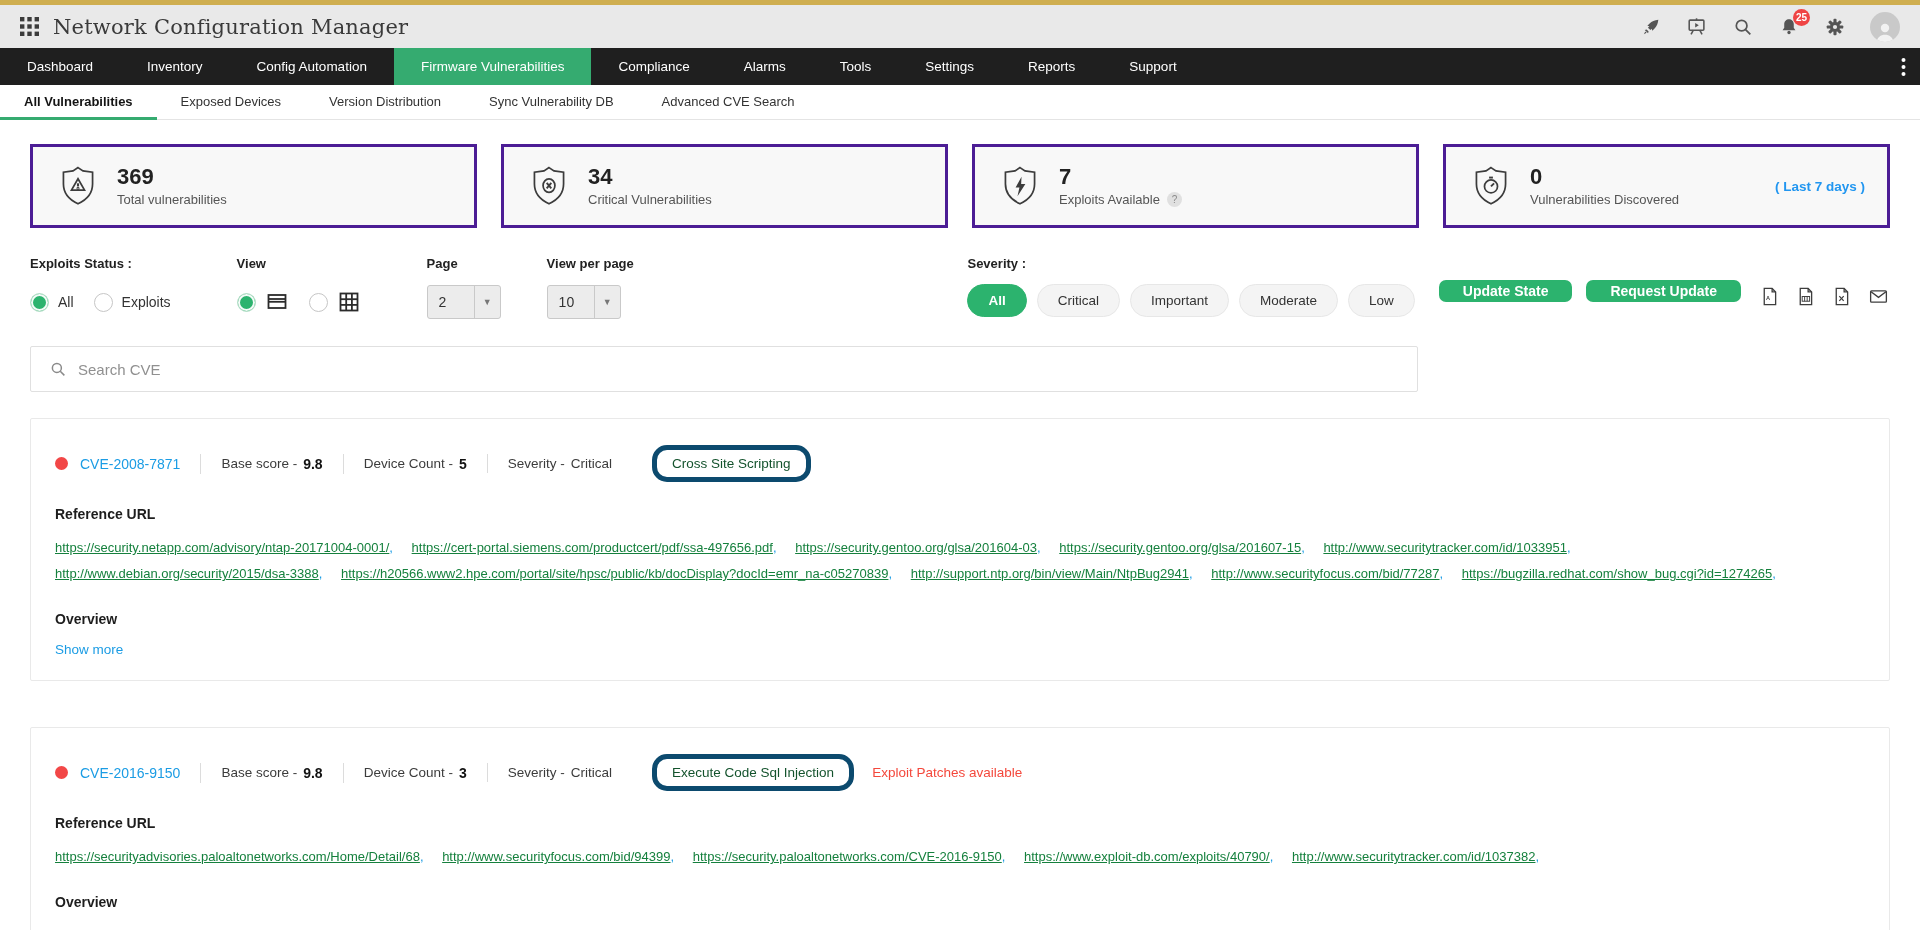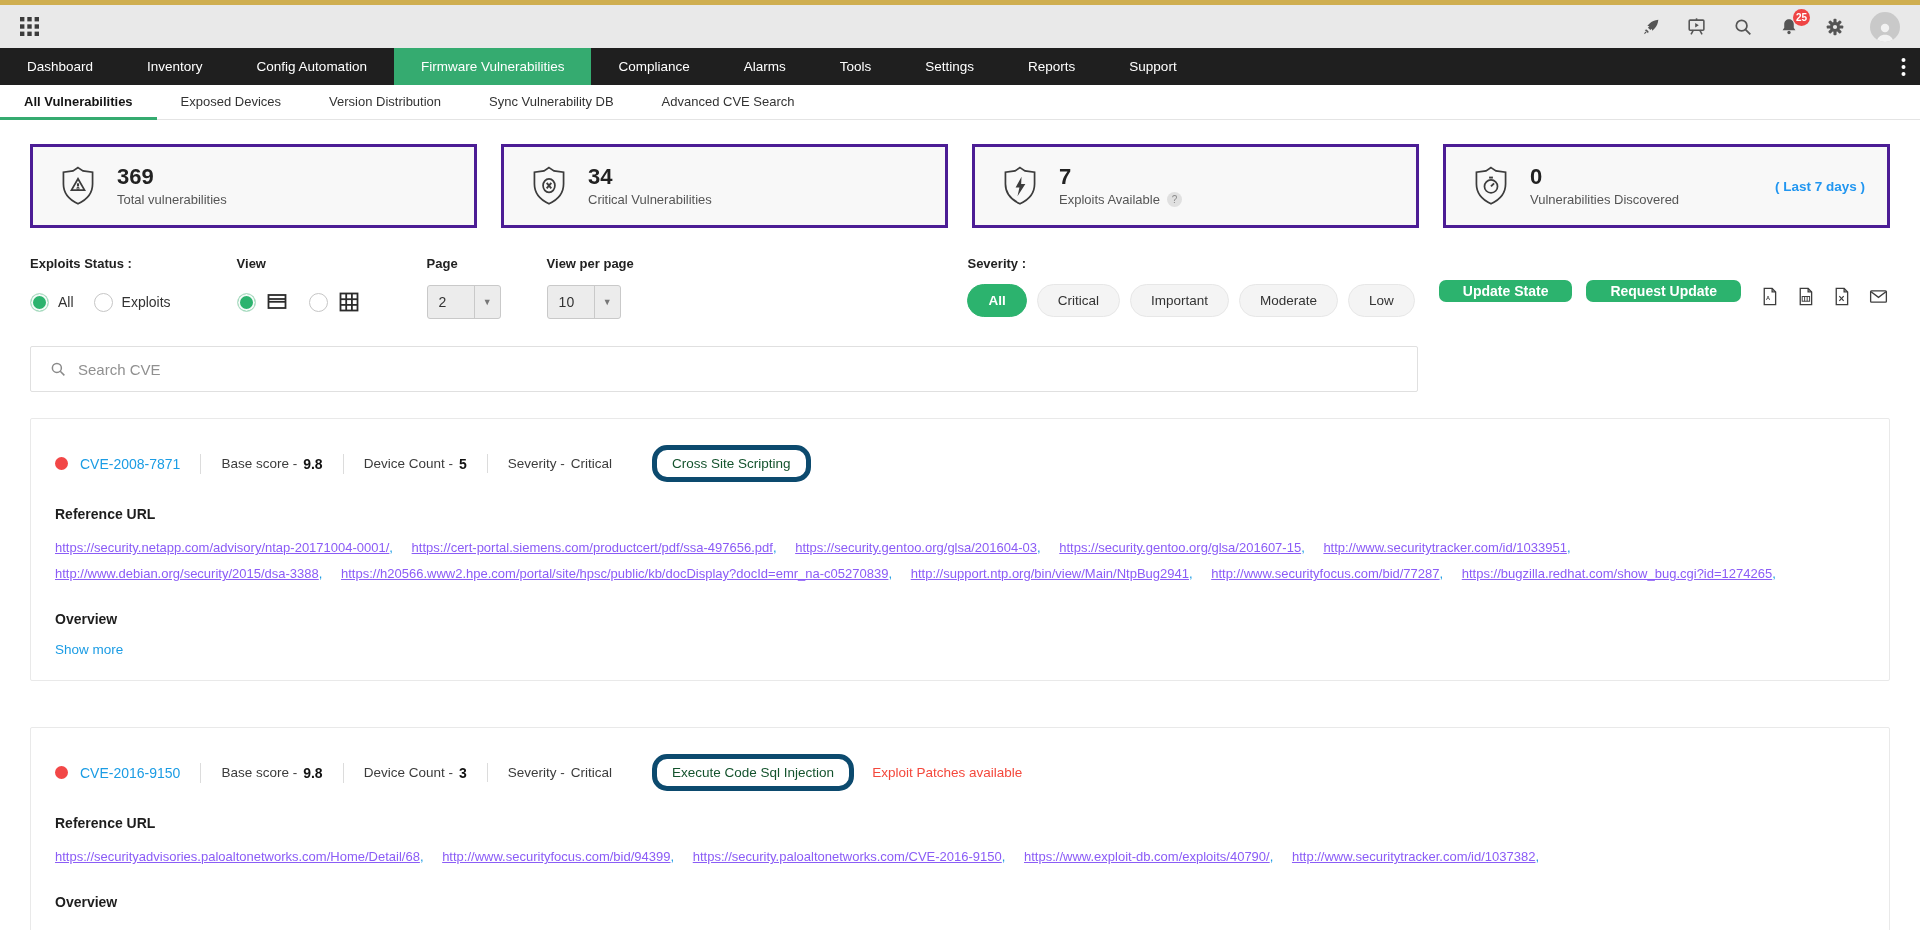--- a/index.html
+++ b/index.html
@@ -95,21 +95,21 @@
   .meta { font-size:13.5px; color:#3c3c3c; padding:2px 20px; border-left:1px solid #dcdcdc;
           display:flex; gap:6px; align-items:center; white-space:nowrap; }
   .meta b { font-weight:700; color:#111; font-size:14px; }
   .tag { margin-left:20px; border:5px solid #0c4a6e; border-radius:15px; padding:6px 15px;
          font-size:13.5px; color:#14532d; white-space:nowrap; }
   .exploit-note { margin-left:18px; color:#f4483c; font-size:13.5px; }
   .exploit-note:empty { display:none; }
   .sec-title { margin-top:24px; font-weight:700; font-size:14px; color:#1d1d1d; }
   .refs { margin-top:13px; line-height:26px; font-size:13px; }
   .ref { margin-right:15px; white-space:nowrap; display:inline-block; }
-  .ref a { color:#8b5cf6; text-decoration:underline; cursor:pointer; }
+  .ref a { color:#15803d; text-decoration:underline; cursor:pointer; }
   .ref::after { content:","; color:#1b9ce4; }
   .overview-text { margin-top:13px; font-size:13.5px; color:#2e2e2e; line-height:1.5; }
   .show-more { margin-top:15px; color:#1b9ce4; font-size:13.5px; display:inline-block; cursor:pointer; }
 </style>
 </head>
 <body>
 
 <div class="app">
   <div class="trial-strip"></div>
 
@@ -120,20 +120,21 @@
           <rect x="7.3" y="0" width="4.4" height="4.4"></rect>
           <rect x="14.6" y="0" width="4.4" height="4.4"></rect>
         <rect x="0" y="7.3" width="4.4" height="4.4"></rect>
           <rect x="7.3" y="7.3" width="4.4" height="4.4"></rect>
           <rect x="14.6" y="7.3" width="4.4" height="4.4"></rect>
         <rect x="0" y="14.6" width="4.4" height="4.4"></rect>
           <rect x="7.3" y="14.6" width="4.4" height="4.4"></rect>
           <rect x="14.6" y="14.6" width="4.4" height="4.4"></rect>
       </svg>
     </span>
+    <h1 class="app-title">Network Configuration Manager</h1>
 
     <div class="topbar-icons">
       <span class="tb-icon">
         <svg width="22" height="22" viewBox="0 0 24 24" fill="currentColor">
           <path d="M20 4c-4 .3-7.2 1.8-9.5 4.1L8 10.6l2.2.6-1.5 1.5 2.6 2.6 1.5-1.5.6 2.2 2.5-2.5C18.2 11.2 19.7 8 20 4z"></path>
           <path d="M7.2 14.6l-2 .6 3.6 3.6.6-2z"></path>
           <path d="M4.2 19.8l1.6-3 1.4 1.4z"></path>
         </svg>
       </span>
       <span class="tb-icon">

